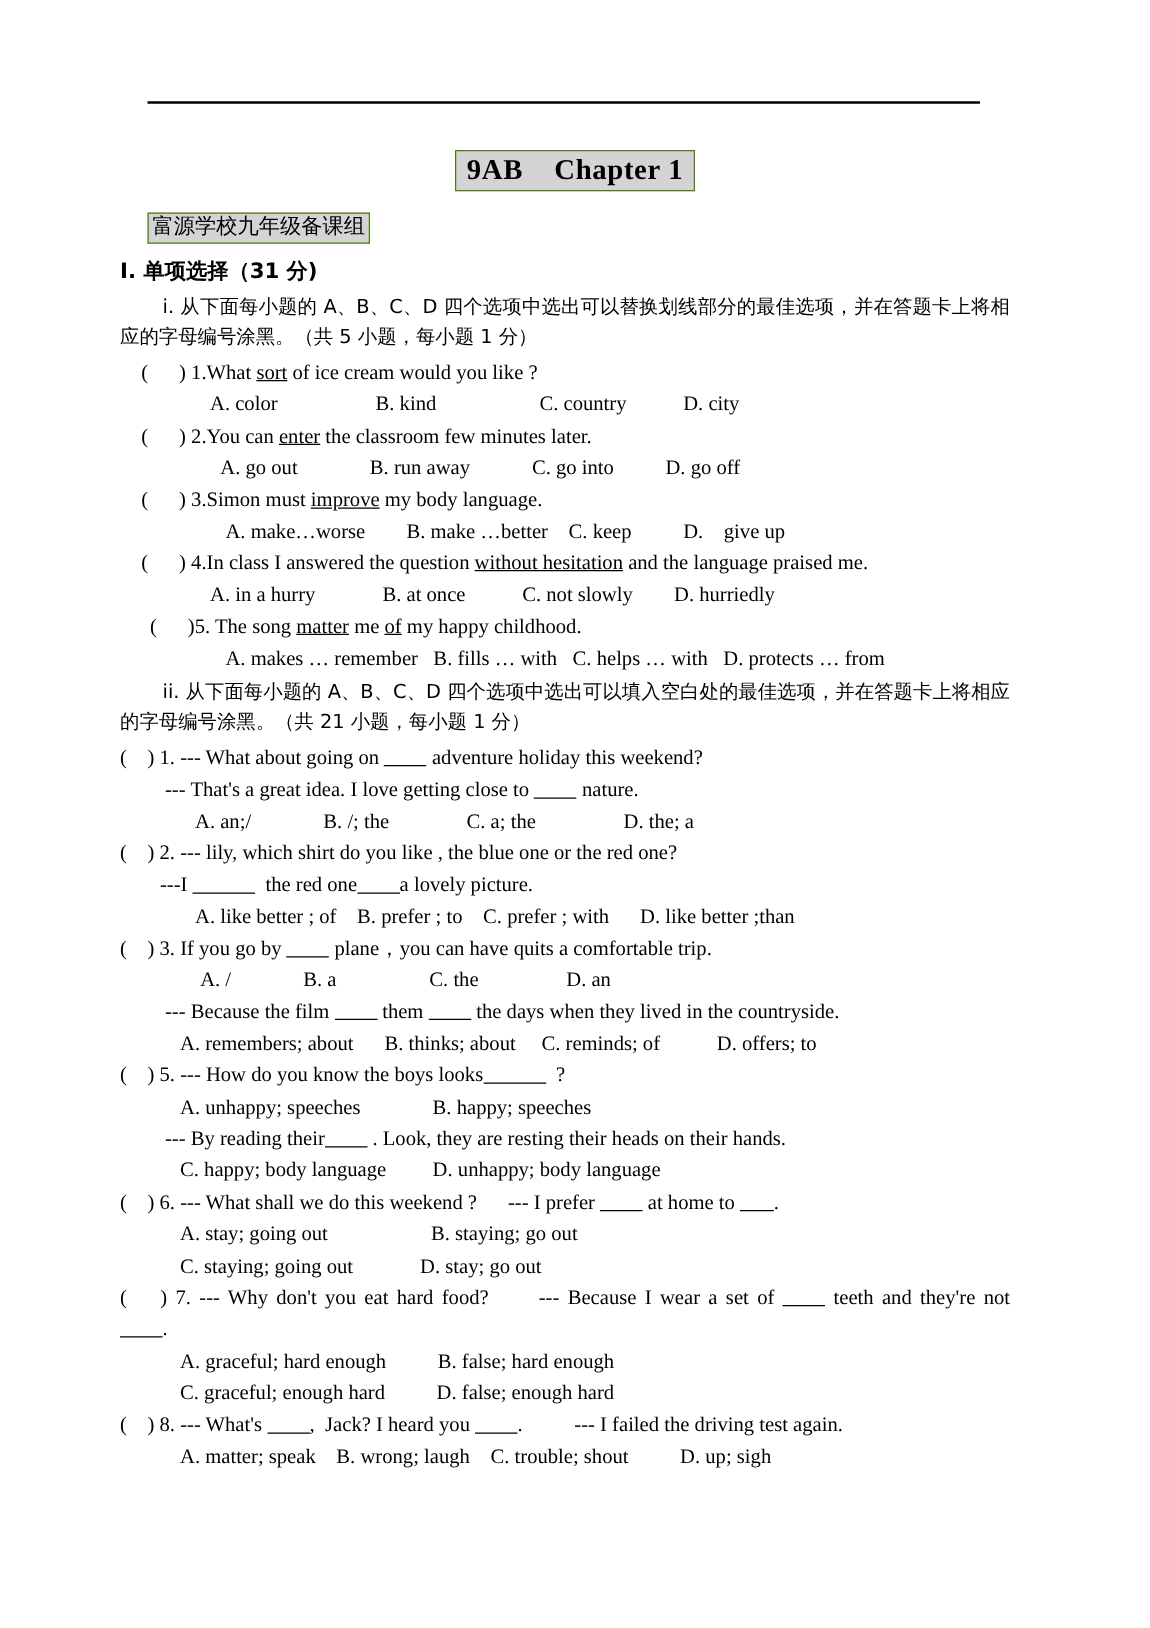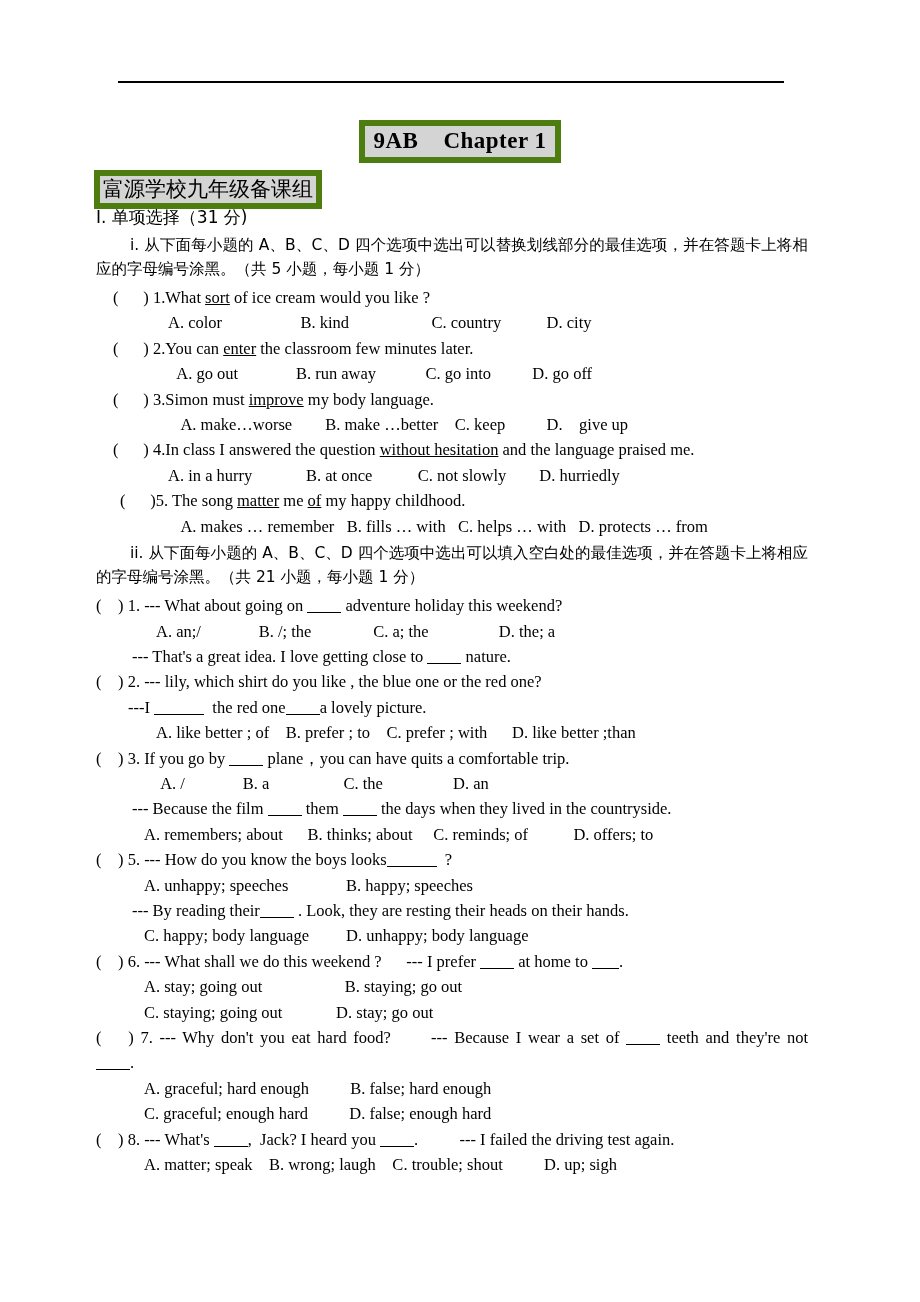--- a/index.html
+++ b/index.html
@@ -36,56 +36,57 @@
   
   .titlebox-wrap {
     position: absolute;
     left: 0;
     width: 920px;
     text-align: center;
   }
   .titlebox {
     display: inline-block;
     background: #d4d4d4;
-    border: 6px solid #4d7c0f;
+    border: 1px solid #4d7c0f;
     padding: 2px 8px 3px 8px;
     font-weight: bold;
     font-size: 23px;
     line-height: 1.15;
     letter-spacing: 0.5px;
     white-space: pre;
   }
   #chapter-title-wrap { top: 120px; }
 
   #school-title-wrap {
     position: absolute;
     left: 94px;
     top: 170px;
   }
   .titlebox.cn {
     font-family: "DejaVu Sans", "Liberation Sans", sans-serif;
-    font-size: 21px;
+    font-size: 17px;
     font-weight: normal;
     padding: 1px 3px 2px 3px;
     letter-spacing: 0px;
+    margin-left: 24px;
   }
 
   
   .content {
     position: absolute;
     left: 96px;
     top: 209px;
     width: 712px;
     font-size: 16.5px;
     line-height: 1.0;
   }
 
   .section-heading {
     font-size: 17px;
-    font-weight: normal;
+    font-weight: bold;
     margin: 0 0 7px 0;
     font-family: "DejaVu Sans", "Liberation Sans", sans-serif;
   }
 
   .instr {
     font-family: "DejaVu Sans", "Liberation Sans", sans-serif;
     font-size: 15.5px;
     line-height: 1.55;
     text-indent: 34px;
     margin: 0 0 4px 0;
@@ -174,26 +175,26 @@
     </div>
     <div class="q sub" style="padding-left:72px">
       <span class="opts">   A. makes … remember   B. fills … with   C. helps … with   D. protects … from</span>
     </div>
 
     <div class="instr" style="margin-top:2px">ii. 从下面每小题的 A、B、C、D 四个选项中选出可以填入空白处的最佳选项，并在答题卡上将相应的字母编号涂黑。（共 21 小题，每小题 1 分）</div>
 
     <div class="q">
       <span class="cont">(    ) </span><span class="cont">1. </span><span class="cont">--- What about going on </span><span class="blank"></span><span class="cont"> adventure holiday this weekend?</span>
     </div>
+    <div class="q" style="padding-left:36px">
+      <span class="cont">--- That's a great idea. I love getting close to </span><span class="blank"></span><span class="cont"> nature.</span>
+    </div>
     <div class="q" style="padding-left:60px">
       <span class="opts">A. an;/              B. /; the               C. a; the                 D. the; a</span>
     </div>
-    <div class="q" style="padding-left:36px">
-      <span class="cont">--- That's a great idea. I love getting close to </span><span class="blank"></span><span class="cont"> nature.</span>
-    </div>
 
     <div class="q">
       <span class="cont">(    ) </span><span class="cont">2. </span><span class="cont">--- lily, which shirt do you like , the blue one or the red one?</span>
     </div>
     <div class="q" style="padding-left:32px">
       <span class="cont">---I </span><span class="blank lg"></span><span class="cont">  the red one</span><span class="blank"></span><span class="cont">a lovely picture.</span>
     </div>
     <div class="q" style="padding-left:60px">
       <span class="opts">A. like better ; of    B. prefer ; to    C. prefer ; with      D. like better ;than</span>
     </div>

